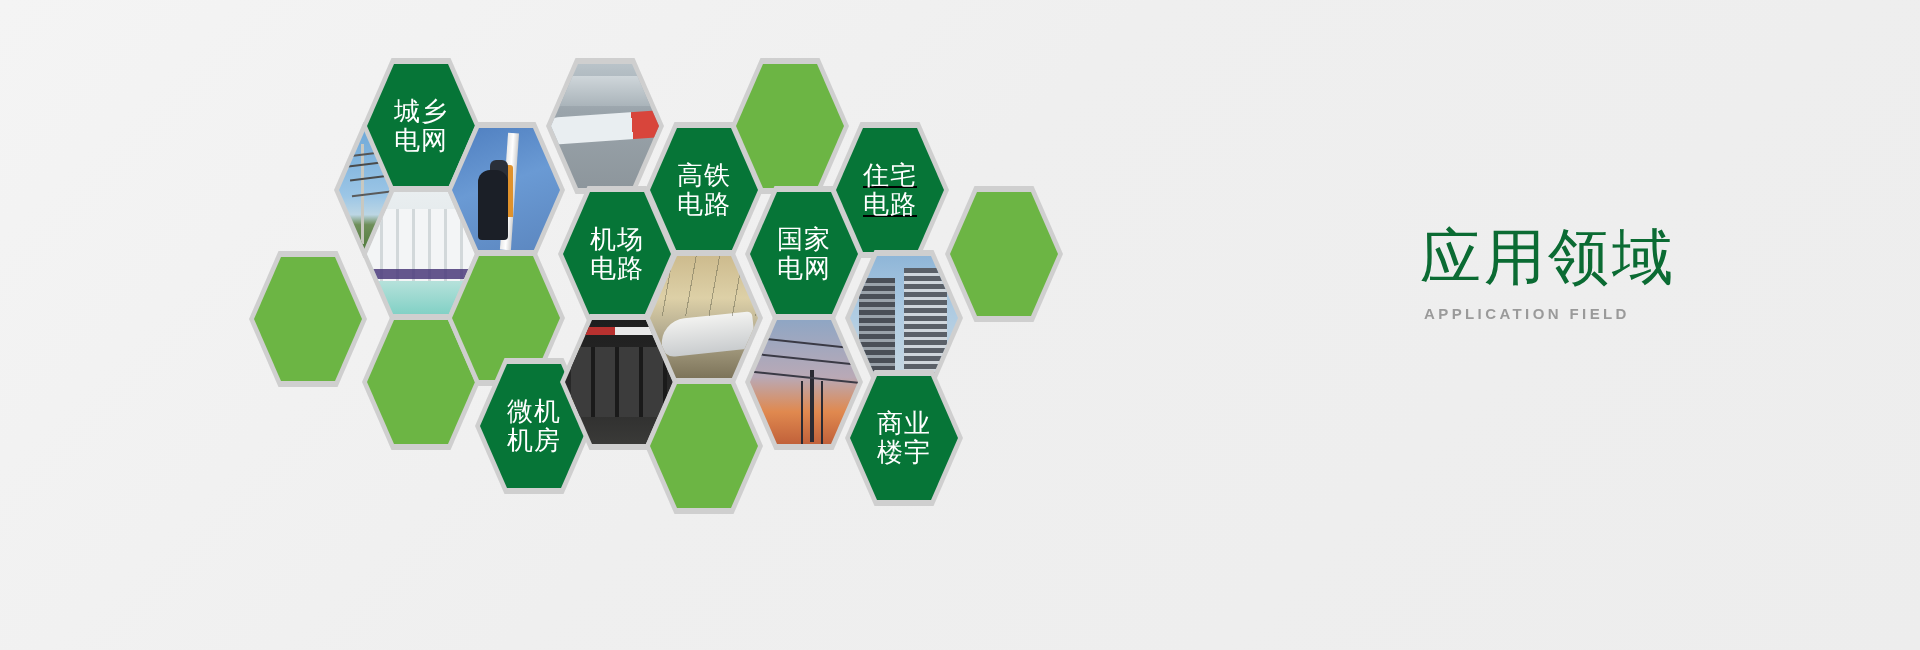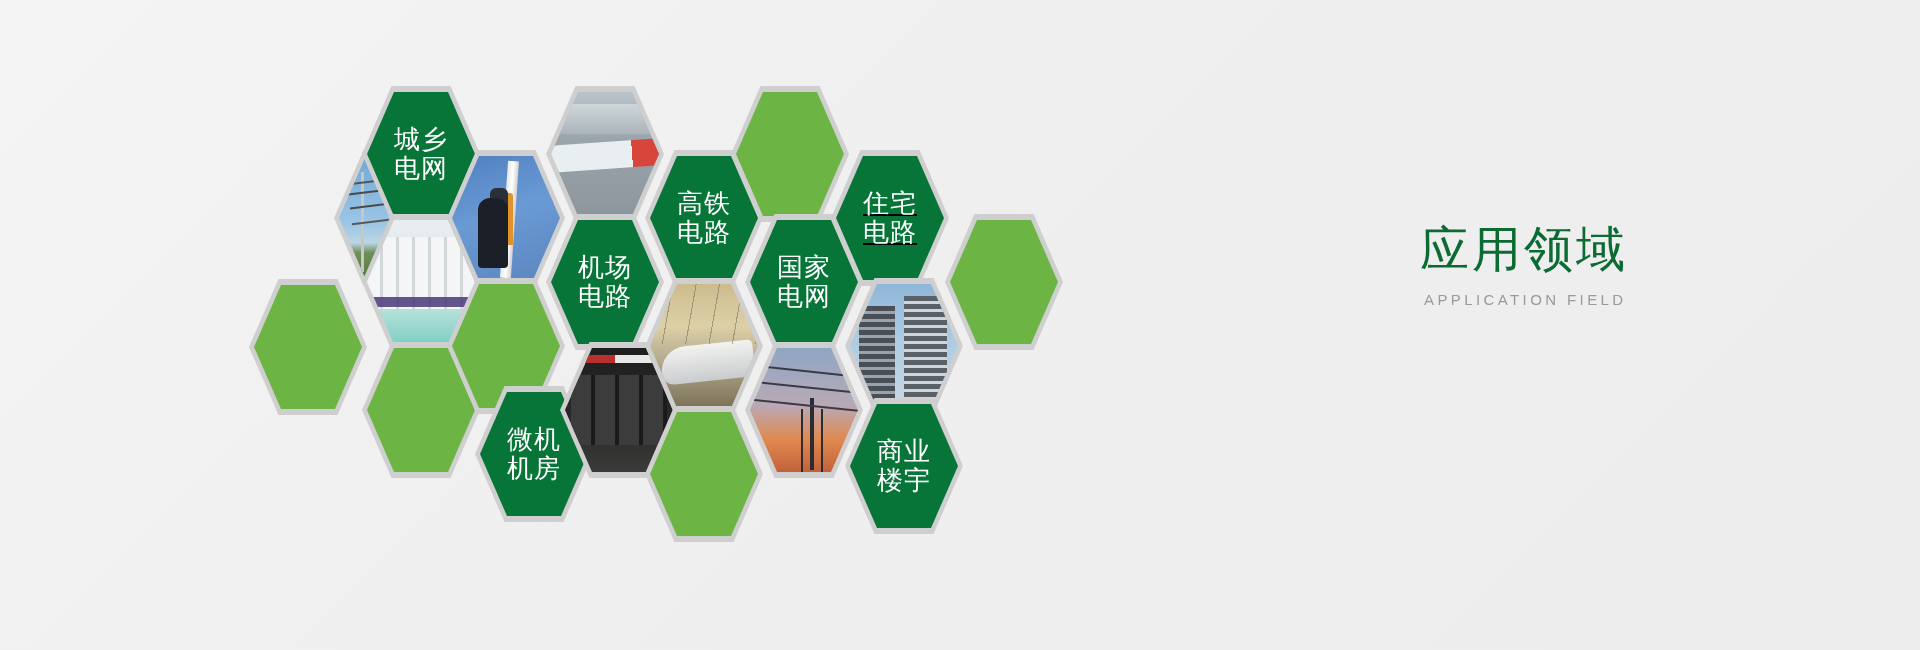--- a/index.html
+++ b/index.html
@@ -13,21 +13,21 @@
   #stage{position:absolute;inset:0;width:1920px;height:650px;
     background:linear-gradient(135deg,#f4f4f4 0%,#efefef 45%,#ededed 100%);}
 
   
   .comb{position:absolute;left:0;top:0;width:1300px;height:650px;}
   .hex{
     position:absolute;
     width:118px;height:136px;
     clip-path:polygon(25% 0%,75% 0%,100% 50%,75% 100%,25% 100%,0% 50%);
     background:#cfcfcf;
-    display:flex;align-items:center;justify-content:center;margin-top:28px;
+    display:flex;align-items:center;justify-content:center;
   }
   .hex .inner{
     width:108px;height:124px;
     clip-path:polygon(25% 0%,75% 0%,100% 50%,75% 100%,25% 100%,0% 50%);
     display:flex;align-items:center;justify-content:center;
     overflow:hidden;position:relative;
   }
   .hex.dark .inner{background:#067537;}
   .hex.light .inner{background:#6cb544;}
   .hex .label{
@@ -103,27 +103,27 @@
   .ph-sunset{background:linear-gradient(180deg,#8fa6c4 0%,#b9a9b6 46%,#e0894f 74%,#c1613a 100%);}
   .ph-sunset:before{content:"";position:absolute;left:56%;top:40%;width:4px;height:58%;
      background:#2b2b33;
      box-shadow:-10px 10px 0 -1px #2b2b33, 10px 10px 0 -1px #2b2b33;}
   .ph-sunset:after{content:"";position:absolute;left:-4%;top:18%;width:108%;height:2px;
      background:#3a3a45;box-shadow:0 16px 0 #3a3a45,0 34px 0 #3a3a45;transform:rotate(6deg);}
 
   
   .titlebox{position:absolute;left:1420px;top:222px;width:420px;}
   .title-cn{
-    font-size:49px;color:#0b6b33;letter-spacing:3px;line-height:1.15;
+    font-size:61px;color:#0b6b33;letter-spacing:3px;line-height:1.15;
     font-family:"DejaVu Sans","Liberation Sans",sans-serif;font-weight:400;
     white-space:nowrap;
   }
   .title-en{
     margin-top:13px;margin-left:4px;
-    font-size:15px;color:#9a9a9a;letter-spacing:3.4px;font-weight:400;
+    font-size:15px;color:#9a9a9a;letter-spacing:3.4px;font-weight:700;
     font-family:"Liberation Sans",sans-serif;
   }
 </style>
 </head>
 <body>
 
 <div id="stage">
 
   <div class="comb" id="comb">
       <div class="hex light" style="left: 249px; top: 251px;">
@@ -160,21 +160,21 @@
         <div class="inner">
           <div class="label">微机
 机房</div>
         </div>
       </div>
       <div class="hex photo" style="left: 546px; top: 58px;">
         <div class="inner">
           <div class="ph ph-air"></div>
         </div>
       </div>
-      <div class="hex dark" style="left: 546px; top: 186px;">
+      <div class="hex dark" style="left: 558px; top: 186px;">
         <div class="inner">
           <div class="label">机场
 电路</div>
         </div>
       </div>
       <div class="hex photo" style="left: 560px; top: 314px;">
         <div class="inner">
           <div class="ph ph-panel"></div>
         </div>
       </div>

